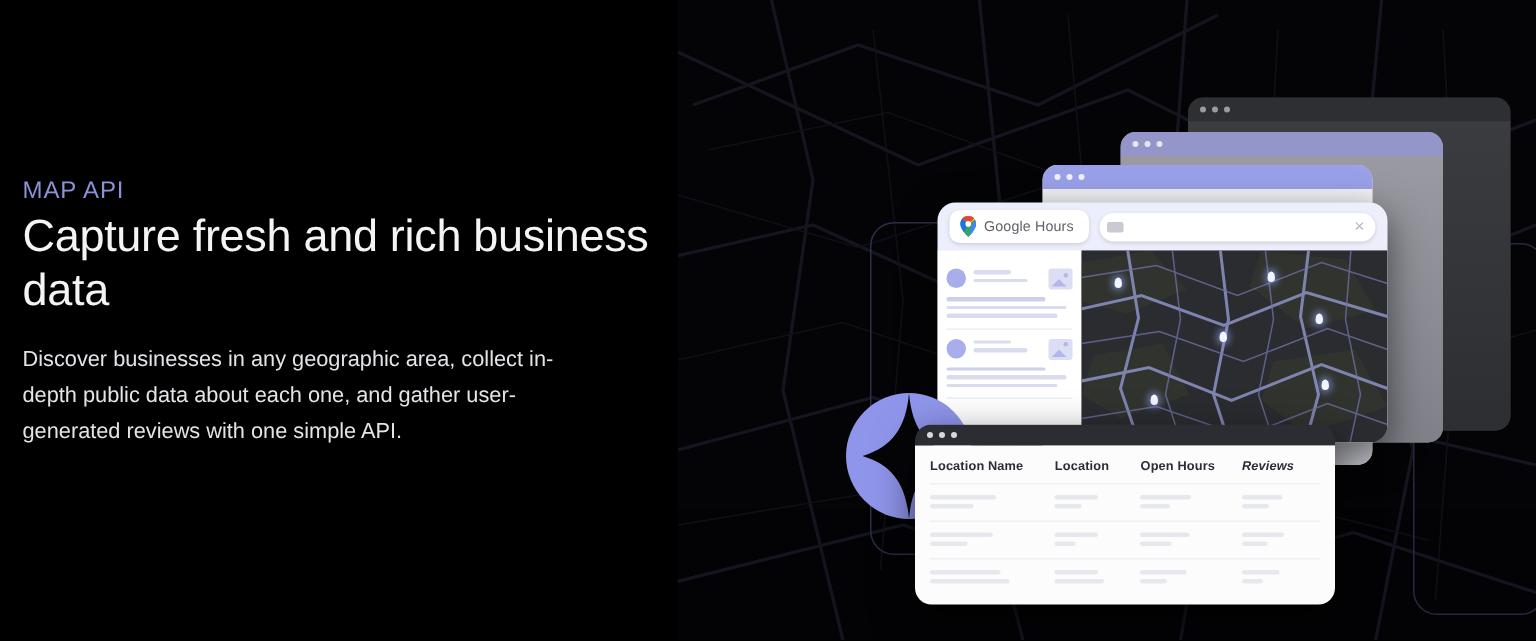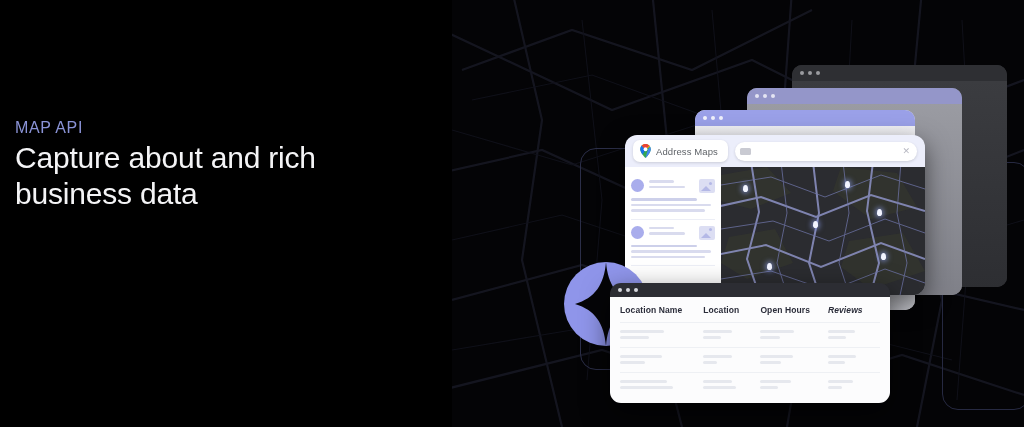--- a/index.html
+++ b/index.html
@@ -167,21 +167,22 @@
   .tcell { display:flex; flex-direction:column; gap:3px; padding-right:10px; }
   .cl { height:3px; border-radius:2px; background:#e6e8ee; }
 </style>
 </head>
 <body>
 
 <div id="page">
 
   <div id="left-panel">
     <div id="eyebrow">MAP API</div>
-    <h1 id="headline">Capture about and rich business data</h1>
+    <h1 id="headline">Capture fresh and rich business data</h1>
+    <p id="body-copy">Discover businesses in any geographic area, collect in-depth public data about each one, and gather user-generated reviews with one simple API.</p>
   </div>
 
   <div id="visual">
 
     <svg id="bg-map" viewBox="0 0 572 427" preserveAspectRatio="xMidYMid slice">
       <rect width="572" height="427" fill="#040406"></rect>
       <g stroke="#191a26" stroke-width="2.2" fill="none" opacity=".95">
         <path d="M10,70 L120,30 L240,70 L360,10"></path>
         <path d="M-20,175 L90,150 L200,200 L330,150 L470,190 L572,150"></path>
         <path d="M0,300 L130,265 L270,315 L400,270 L572,310"></path>
@@ -240,21 +241,21 @@
       <div id="maps-topbar">
         <div id="maps-logo">
           <svg width="11" height="14" viewBox="0 0 24 32">
             <path d="M12 0C5.4 0 0 5.4 0 12c0 8.5 12 20 12 20s12-11.5 12-20C24 5.4 18.6 0 12 0z" fill="#34a853"></path>
             <path d="M3.2 3.5C5.4 1.3 8.5 0 12 0c4.3 0 8 2.3 10.1 5.7L12 13 3.2 3.5z" fill="#fbbc04"></path>
             <path d="M22.1 5.7C23.3 7.5 24 9.7 24 12c0 8.5-12 20-12 20l5-18 5.1-8.3z" fill="#4285f4"></path>
             <path d="M0 12c0-3.4 1.3-6.4 3.2-8.5L12 13 5.2 24.3C1.9 19.3 0 15 0 12z" fill="#1a73e8"></path>
             <path d="M12 0c3.5 0 6.6 1.3 8.9 3.5L12 13 3.2 3.5C5.4 1.3 8.5 0 12 0z" fill="#ea4335"></path>
             <circle cx="12" cy="12" r="4.3" fill="#fff"></circle>
           </svg>
-          <span id="maps-logo-text">Address Maps</span>
+          <span id="maps-logo-text">Google Hours</span>
         </div>
         <div id="maps-search">
           <span id="search-placeholder"></span>
           <span id="search-clear">✕</span>
         </div>
       </div>
 
       <div id="maps-sidebar">
         <div class="result-item">
           <div class="result-row">

